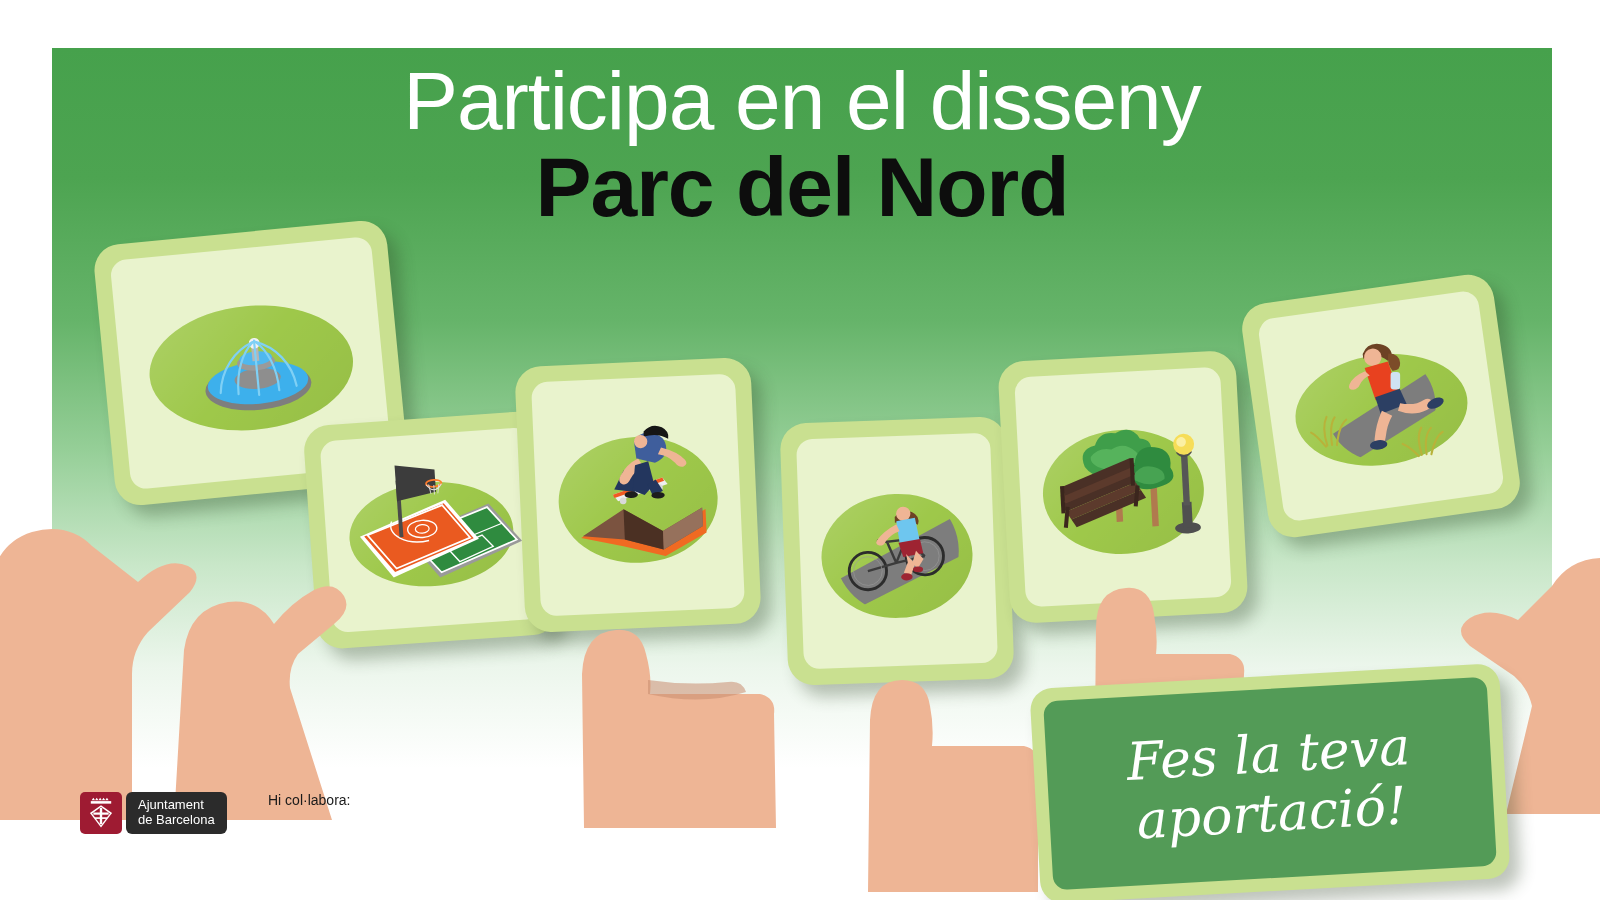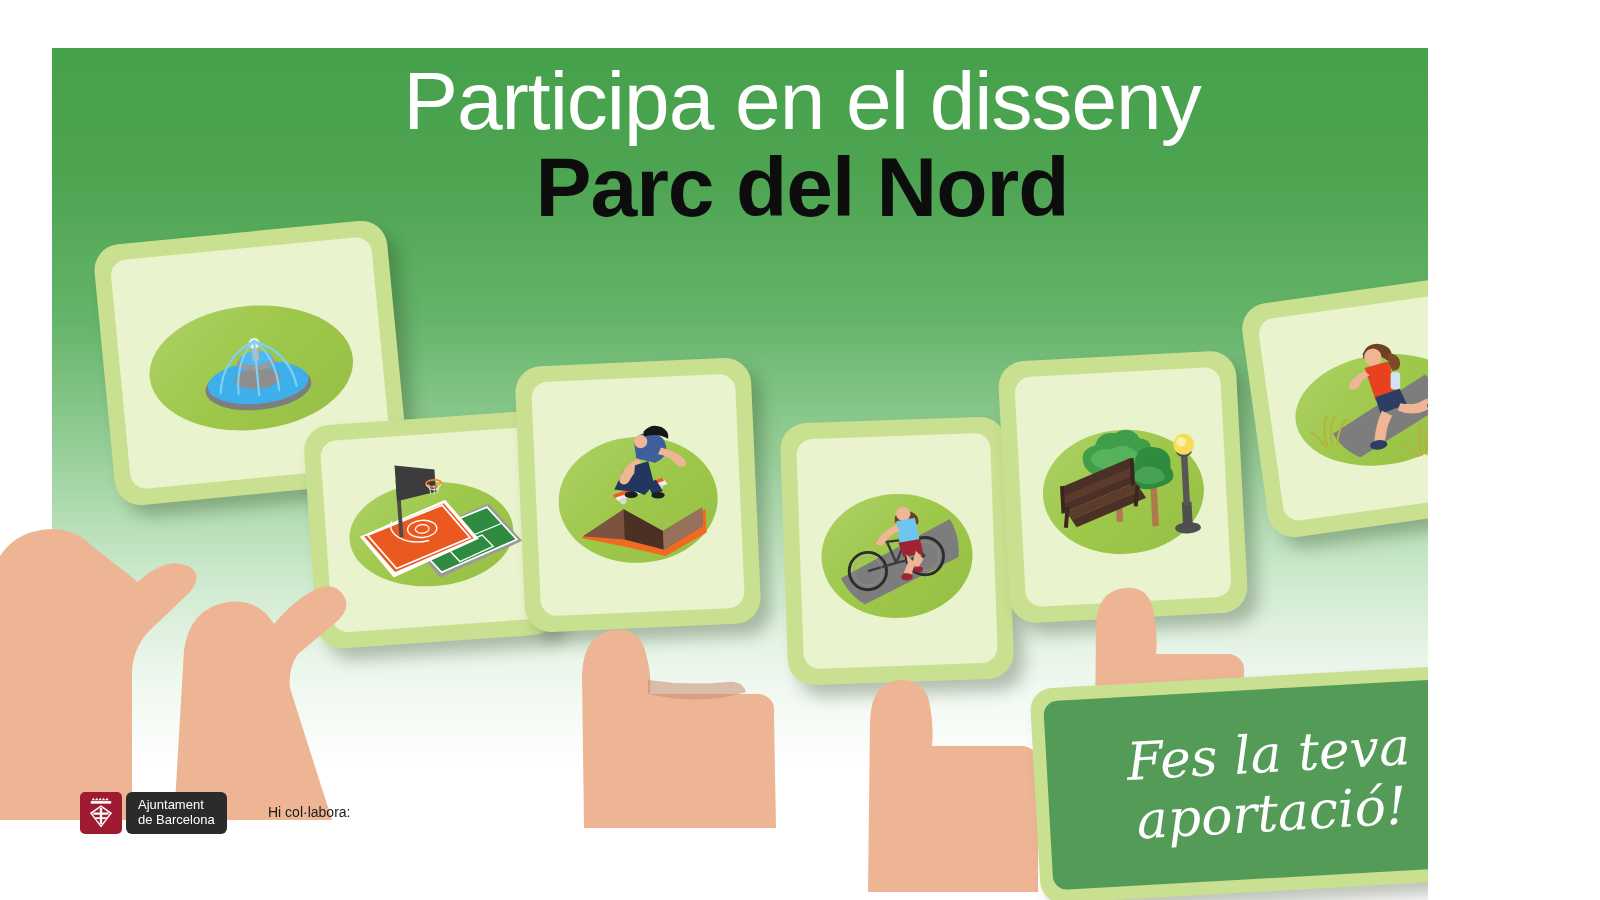--- a/index.html
+++ b/index.html
@@ -1,17 +1,17 @@
 <!DOCTYPE html>
 <html><head>
 <meta charset="utf-8">
 <style>
   html,body{margin:0;padding:0;background:#ffffff;}
   body{width:1600px;height:900px;overflow:hidden;font-family:"Liberation Sans",sans-serif;}
-  #stage{position:relative;width:1428px;height:900px;background:#ffffff;overflow:hidden;}
+  #stage{position:relative;width:1600px;height:900px;background:#ffffff;overflow:hidden;}
 
   
   .panel{
     position:absolute;left:52px;top:48px;width:1500px;height:720px;
     background:linear-gradient(to bottom,#46a14c 0%,#4da451 18%,#66b46a 38%,#96cf98 56%,#c9e7c9 72%,#ecf6ec 86%,#ffffff 100%);
   }
 
   
   .headline{
     position:absolute;left:52px;top:62px;width:1500px;text-align:center;
@@ -71,21 +71,21 @@
     width:42px;height:42px;background:#9e1b32;border-radius:5px;
     display:flex;align-items:center;justify-content:center;position:relative;
   }
   .ajt-name{
     margin-left:4px;height:42px;background:#2b2b2b;border-radius:6px;
     color:#ffffff;font-size:13px;line-height:15px;font-family:"Liberation Sans",sans-serif;
     padding:5px 12px 0 12px;box-sizing:border-box;
   }
   .ajt-name span{display:block;}
   .collab{
-    position:absolute;left:268px;top:24px;font-size:14px;color:#1a1a1a;
+    position:absolute;left:268px;top:12px;font-size:14px;color:#1a1a1a;
     font-family:"Liberation Sans",sans-serif;
   }
   .logo-dip{position:absolute;left:366px;top:8px;display:flex;align-items:center;height:50px;}
   .dip-circle{
     width:44px;height:44px;border-radius:50%;background:#b5133d;position:relative;
     display:flex;align-items:center;justify-content:center;
   }
   .dip-name{
     margin-left:11px;color:#b5133d;font-weight:bold;font-size:19px;line-height:21px;
     font-family:"Liberation Sans",sans-serif;

